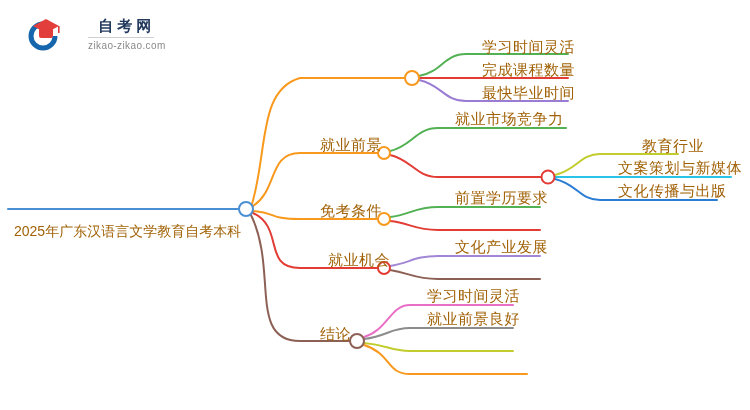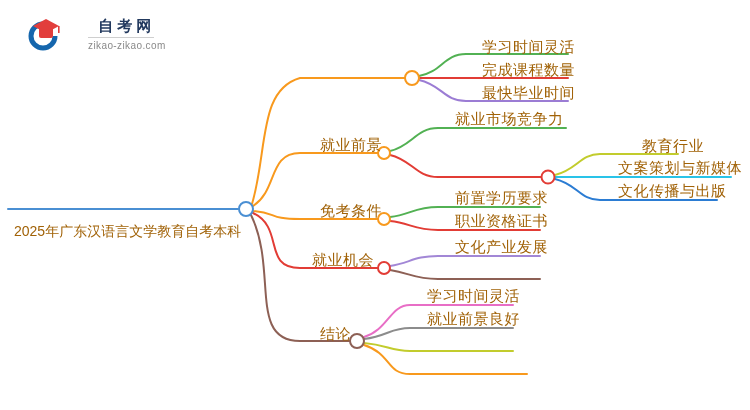--- a/index.html
+++ b/index.html
@@ -87,22 +87,21 @@
   <div class="label" style="left:482px;top:85px;">最快毕业时间</div>
 
   <div class="label" style="left:320px;top:137px;">就业前景</div>
   <div class="label" style="left:455px;top:111px;">就业市场竞争力</div>
   <div class="label" style="left:642px;top:138px;text-align:right;">教育行业</div>
   <div class="label" style="left:618px;top:160px;">文案策划与新媒体</div>
   <div class="label" style="left:618px;top:183px;">文化传播与出版</div>
 
   <div class="label" style="left:320px;top:203px;">免考条件</div>
   <div class="label" style="left:455px;top:190px;">前置学历要求</div>
-  <div class="label" style="left:455px;top:213px;">职业资格证书</div>
 
-  <div class="label" style="left:312px;top:252px;">就业机会</div>
+  <div class="label" style="left:328px;top:252px;">就业机会</div>
   <div class="label" style="left:455px;top:239px;">文化产业发展</div>
 
   <div class="label" style="left:320px;top:326px;">结论</div>
   <div class="label" style="left:427px;top:288px;">学习时间灵活</div>
   <div class="label" style="left:427px;top:311px;">就业前景良好</div>
 
 </div>
 
 </body></html>

